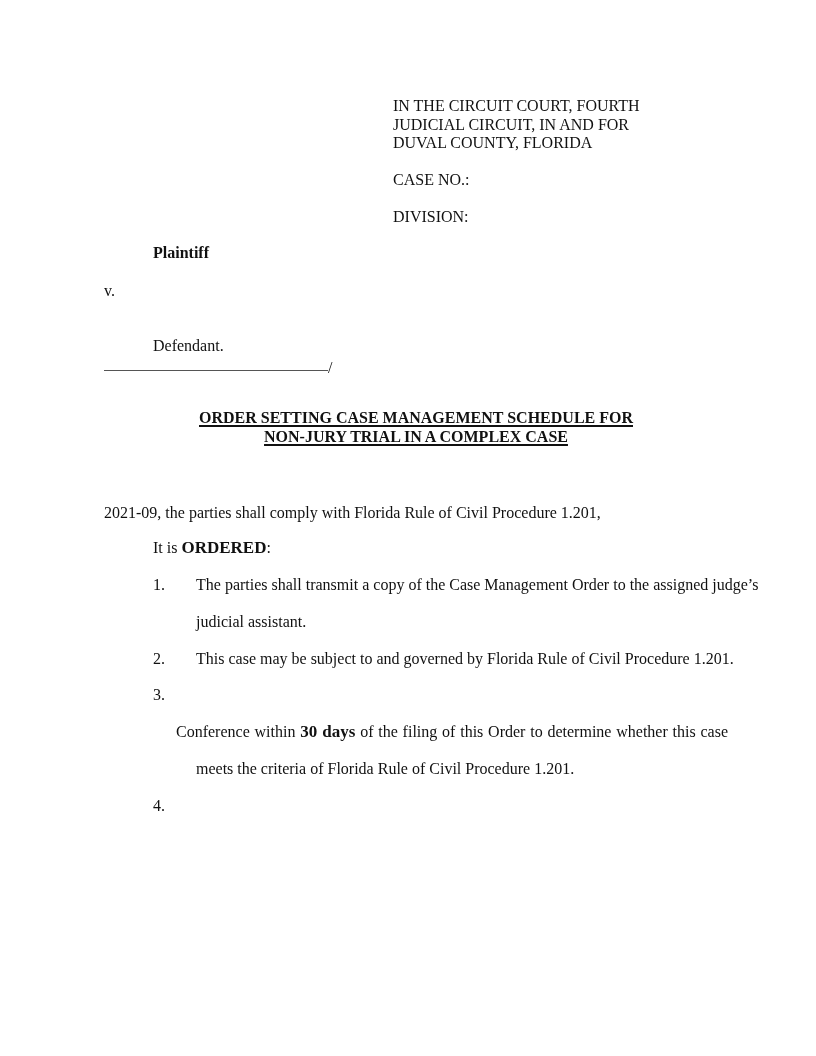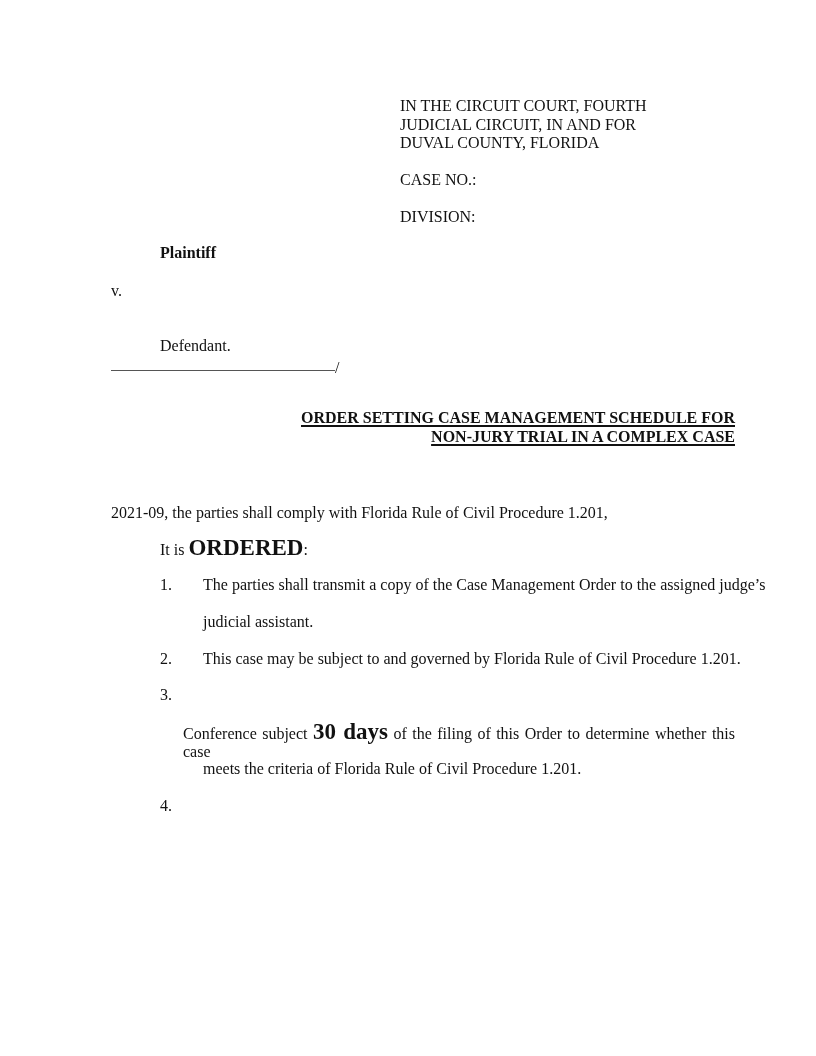--- a/index.html
+++ b/index.html
@@ -11,21 +11,21 @@
       width: 816px;
       height: 1056px;
       position: relative;
       overflow: hidden;
       font-family: "Liberation Serif", "DejaVu Serif", serif;
       font-size: 16px;
       color: #111111;
     }
     .page {
       position: absolute;
-      left: 15px; top: 0;
+      left: 8px; top: 0;
       width: 748px;
       height: 1056px;
       background: #ffffff;
     }
     .abs { position: absolute; white-space: nowrap; line-height: 18px; }
 
     .court-header { left: 385px; top: 97px; }
     .court-header .line { display: block; line-height: 18.5px; }
 
     .case-no { left: 385px; top: 171px; }
@@ -43,38 +43,38 @@
       height: 0;
       border-top: 1px solid #555555;
     }
     .caption-slash { left: 320px; top: 359px; }
 
     .title-block {
       position: absolute;
       left: 96px;
       width: 624px;
       top: 408px;
-      text-align: right;
+      text-align: center;
       font-weight: bold;
       line-height: 19px;
     }
     .title-block .tline {
       display: block;
     }
     .title-block .tline span {
       text-decoration: underline;
       text-decoration-thickness: 1.5px;
       text-underline-offset: 2px;
     }
 
     .para-line1 { left: 145px; top: 466px; }
     .para-line2 { left: 96px; top: 504px; }
 
     .ordered-line { left: 145px; top: 539px; }
-    .bold { font-weight: bold; font-size: 23px; }
+    .bold { font-weight: bold; font-size: 17px; }
 
     .list-num { position: absolute; left: 145px; white-space: nowrap; line-height: 18px; }
     .list-text { position: absolute; left: 168px; white-space: nowrap; line-height: 18px; margin-left: 20px; }
     .justify-line {
       position: absolute;
       left: 168px;
       width: 552px;
       line-height: 18px;
       text-align: justify;
       text-align-last: justify;
@@ -112,18 +112,18 @@
   <div class="abs ordered-line"><span>It is </span><span class="bold">ORDERED</span><span>:</span></div>
 
   <div class="list-num" style="top:576px;">1.</div>
   <div class="list-text" style="top:576px;">The parties shall transmit a copy of the Case Management Order to the assigned judge’s</div>
   <div class="list-text" style="top:613px;">judicial assistant.</div>
 
   <div class="list-num" style="top:650px;">2.</div>
   <div class="list-text" style="top:650px;text-align:right;">This case may be subject to and governed by Florida Rule of Civil Procedure 1.201.</div>
 
   <div class="list-num" style="top:686px;">3.</div>
-  <div class="justify-line" style="top:723px;"><span>Conference subject </span><span class="bold">30 days</span><span> of the filing of this Order to determine whether this case</span></div>
+  <div class="justify-line" style="top:723px;"><span>Conference within </span><span class="bold">30 days</span><span> of the filing of this Order to determine whether this case</span></div>
   <div class="list-text" style="top:760px;">meets the criteria of Florida Rule of Civil Procedure 1.201.</div>
 
   <div class="list-num" style="top:797px;">4.</div>
 
 </div>
 
 </body></html>

